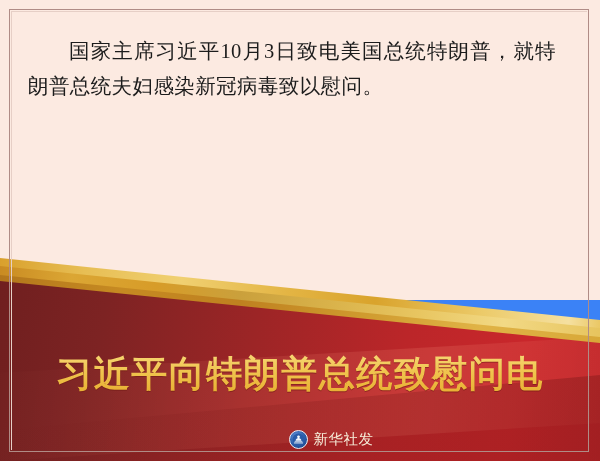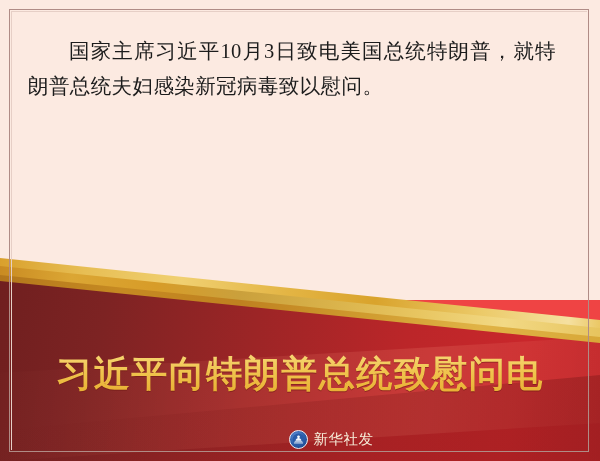--- a/index.html
+++ b/index.html
@@ -11,21 +11,21 @@
     width: 600px;
     height: 461px;
     font-family: "Liberation Serif", "DejaVu Serif", serif;
   }
 
   #poster {
     position: relative;
     width: 600px;
     height: 461px;
     overflow: hidden;
-    background: #ef4444;
+    background: #3b82f6;
   }
 
   
   .cream-bg {
     position: absolute;
     left: 0; top: 0;
     width: 600px;
     height: 300px;
     background: #fceae1;
   }

